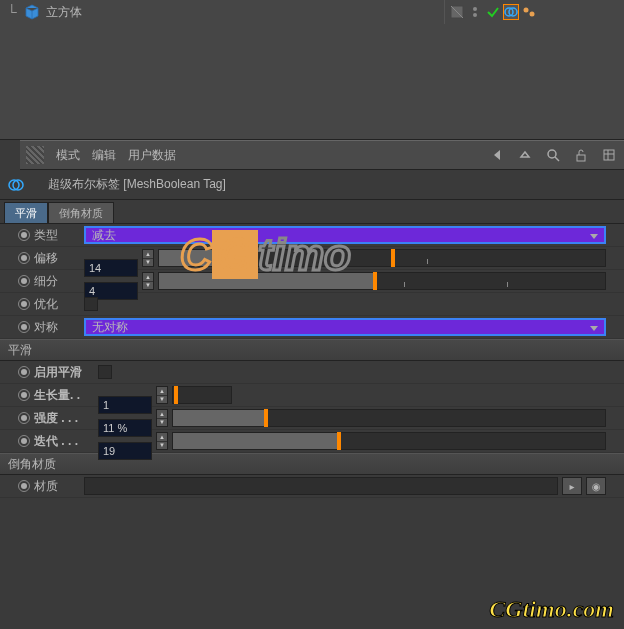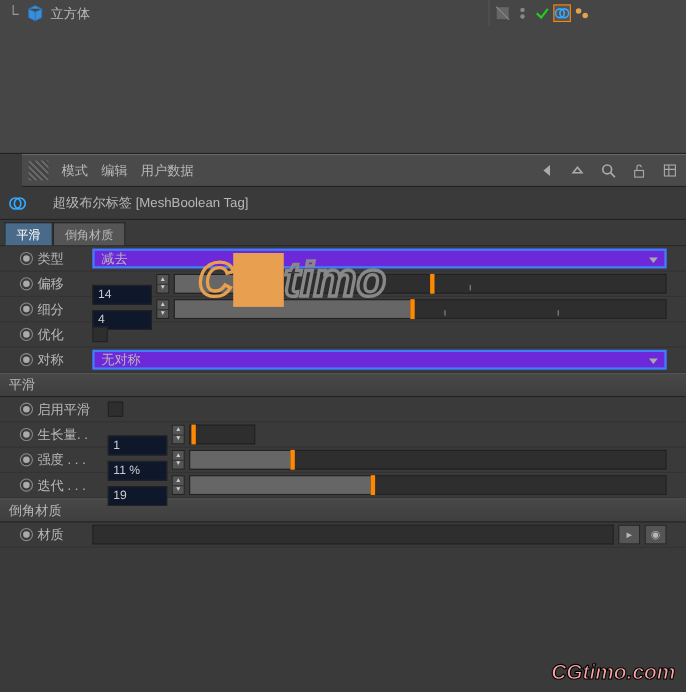--- a/index.html
+++ b/index.html
@@ -25,21 +25,21 @@
 
 .tabs { display: flex; height: 24px; background: #3a3a3a; padding: 2px 4px 0 4px; gap: 0; border-bottom: 1px solid #222; }
 .tab { padding: 3px 10px; background: #555; border: 1px solid #222; border-bottom: none; cursor: pointer; font-size: 11px; }
 .tab.active { background: #4a6a8a; color: #fff; }
 
 .attr-body { background: #3a3a3a; }
 .attr-row { display: flex; align-items: center; height: 23px; padding: 0 18px; border-bottom: 1px solid #333; gap: 4px; }
 .radio-dot { width: 12px; height: 12px; border: 1px solid #888; border-radius: 50%; display: flex; align-items: center; justify-content: center; flex-shrink: 0; }
 .radio-dot.on::after { content: ''; width: 6px; height: 6px; background: #aaa; border-radius: 50%; }
 .attr-label { width: 46px; flex-shrink: 0; }
-.attr-label-wide { width: 60px; flex-shrink: 0; }
+.attr-label-wide { width: 60px; flex-shrink: 0; font-weight: bold; }
 
 .dropdown { flex: 1; height: 18px; background: #6d28d9; border: 2px solid #3b82f6; display: flex; align-items: center; padding: 0 6px; position: relative; cursor: pointer; }
 .dropdown::after { content: ''; position: absolute; right: 6px; top: 6px; border-left: 4px solid transparent; border-right: 4px solid transparent; border-top: 5px solid #aaa; }
 
 .num-input { width: 54px; height: 18px; background: #0f172a; border: 1px solid #222; color: #ccc; padding: 0 4px; font-size: 11px; margin-top: 19px; }
 .spinner { width: 12px; height: 18px; background: #555; display: flex; flex-direction: column; border: 1px solid #222; }
 .spinner div { flex: 1; display: flex; align-items: center; justify-content: center; font-size: 6px; color: #ccc; cursor: pointer; }
 .spinner div:first-child { border-bottom: 1px solid #333; }
 
 .slider-track { flex: 1; height: 18px; background: #2e2e2e; border: 1px solid #222; position: relative; }
@@ -52,21 +52,21 @@
 .section-header { height: 22px; display: flex; align-items: center; padding: 0 8px; background: linear-gradient(#484848, #3e3e3e); border-top: 1px solid #555; border-bottom: 1px solid #222; font-size: 12px; }
 
 .mat-field { flex: 1; height: 18px; background: #2e2e2e; border: 1px solid #222; }
 .mat-btn { width: 20px; height: 18px; background: #555; border: 1px solid #222; display: flex; align-items: center; justify-content: center; cursor: pointer; font-size: 10px; }
 
 .watermark-bg { position: absolute; top: 230px; left: 180px; font-size: 44px; font-weight: bold; font-style: italic; color: transparent; pointer-events: none; z-index: 5; }
 .watermark-bg .c { -webkit-text-stroke: 3px #e8a050; }
 .watermark-bg .g { -webkit-text-stroke: 3px #e8a050; background: #e8a050; color: #e8a050; padding: 0 6px; }
 .watermark-bg .rest { -webkit-text-stroke: 3px #888; }
 
-.watermark-br { position: absolute; bottom: 6px; right: 10px; font-size: 19px; font-weight: bold; font-style: italic; color: #fca5a5; -webkit-text-stroke: 1px #000; pointer-events: none; z-index: 10; }
+.watermark-br { position: absolute; bottom: 6px; right: 10px; font-size: 24px; font-weight: bold; font-style: italic; color: #fde047; -webkit-text-stroke: 1px #000; pointer-events: none; z-index: 10; font-family: Liberation Serif, serif; }
 </style>
 </head>
 <body>
 
 <div class="outliner">
   <div class="outliner-row">
     <div class="tree-indent">
         <span class="tree-branch">└</span>
       </div>
     <div class="obj-icon">

